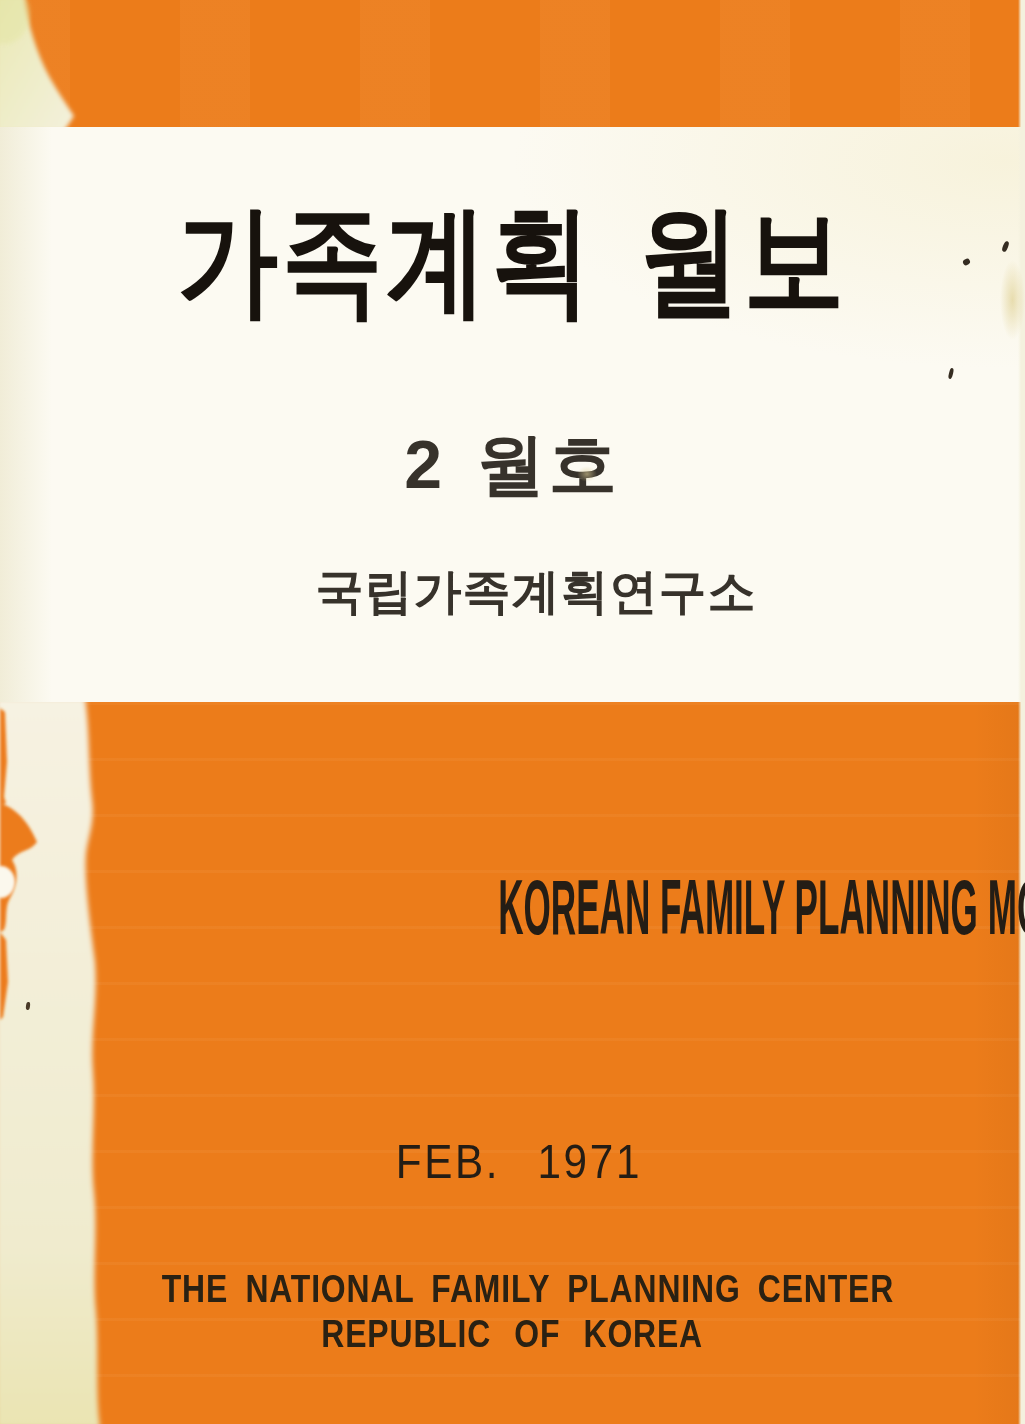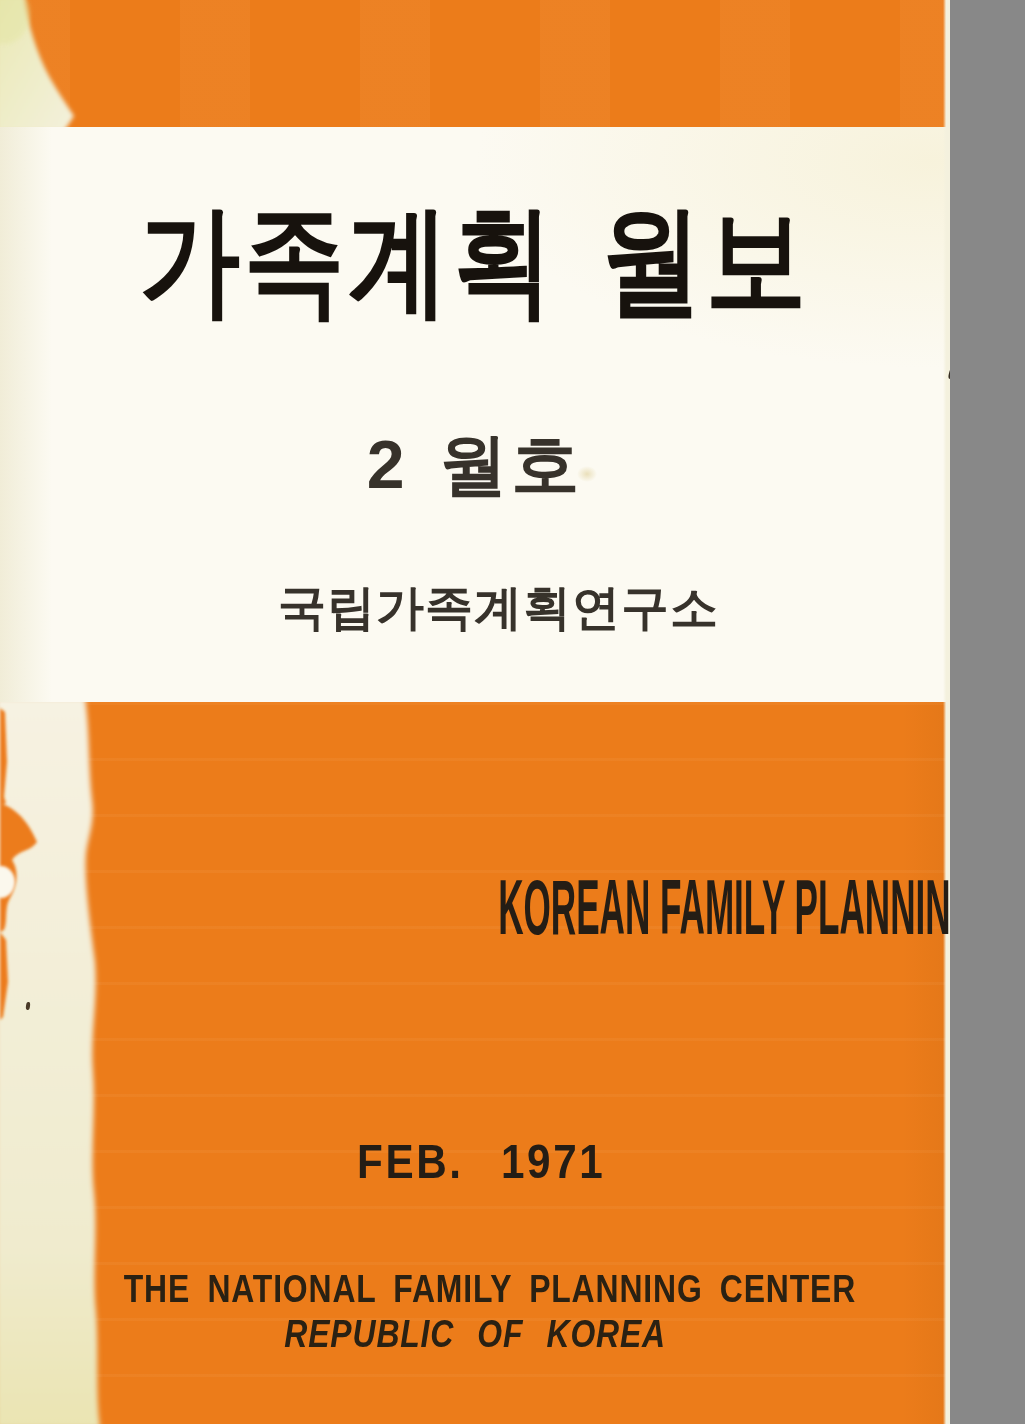--- a/index.html
+++ b/index.html
@@ -6,21 +6,21 @@
     --orange:#EC7C1A;
     --paper:#FCFAF2;
     --cream:#F2EED8;
     --ink:#241D15;
     --korean-ink:#37322B;
     --calligraphy-ink:#17120D;
   }
   html,body{margin:0;padding:0;background:#888;}
   .page{
     position:relative;
-    width:950px;height:1424px;
+    width:1025px;height:1424px;
     background:var(--paper);
     overflow:hidden;
     font-family:"Liberation Sans", sans-serif;
   }
   
   .band-top{
     position:absolute;top:0;left:0;right:0;height:127px;
     background:var(--orange);
   }
   .band-top::after{
@@ -64,52 +64,52 @@
     letter-spacing:4px;word-spacing:14px;
   }
   .korean-title > span{transform:scale(.9,1.08);transform-origin:center;}
   .issue-line{
     top:420px;
     font-size:68px;font-weight:700;
     color:var(--korean-ink);
     letter-spacing:4px;word-spacing:8px;
   }
   .institute-line{
-    top:576px;
+    top:560px;
     font-size:48px;font-weight:700;
     color:var(--korean-ink);
     letter-spacing:1px;
     margin-left:47px;
   }
   .title-en{
     top:862px;
     font-size:78px;font-weight:700;
     color:var(--ink);
     letter-spacing:0;
   }
   .title-en > span{transform:scale(.45,1);transform-origin:center;}
   .date-line{
     top:1134px;
-    font-size:48px;font-weight:700;
+    font-size:48px;font-weight:400;
     color:var(--ink);
     letter-spacing:3px;word-spacing:26px;padding-left:13px;
   }
   .date-line > span{transform:scale(.88,1);transform-origin:center;}
   .publisher-line1{
     top:1268px;
     font-size:38px;font-weight:700;
     color:#2A2113;
     letter-spacing:1px;word-spacing:9px;margin-left:30px;
   }
   .publisher-line1 > span{transform:scale(.84,1);transform-origin:center;}
   .publisher-line2{
     top:1313px;
     font-size:38px;font-weight:700;
     color:#2A2113;
-    letter-spacing:1px;word-spacing:16px;font-style:italic;
+    letter-spacing:1px;word-spacing:16px;
   }
   .publisher-line2 > span{transform:scale(.84,1);transform-origin:center;}
   
   .speck{position:absolute;background:#352C21;border-radius:45%;}
   .speck.s1{left:1003px;top:241px;width:5px;height:11px;transform:rotate(22deg);}
   .speck.s2{left:963px;top:259px;width:7px;height:6px;transform:rotate(-28deg);}
   .speck.s3{left:949px;top:368px;width:4px;height:11px;transform:rotate(14deg);}
   .speck.s4{left:26px;top:1002px;width:4px;height:8px;background:#4A3A28;transform:rotate(8deg);}
   .stain{position:absolute;border-radius:50%;}
   .stain.right-edge{

